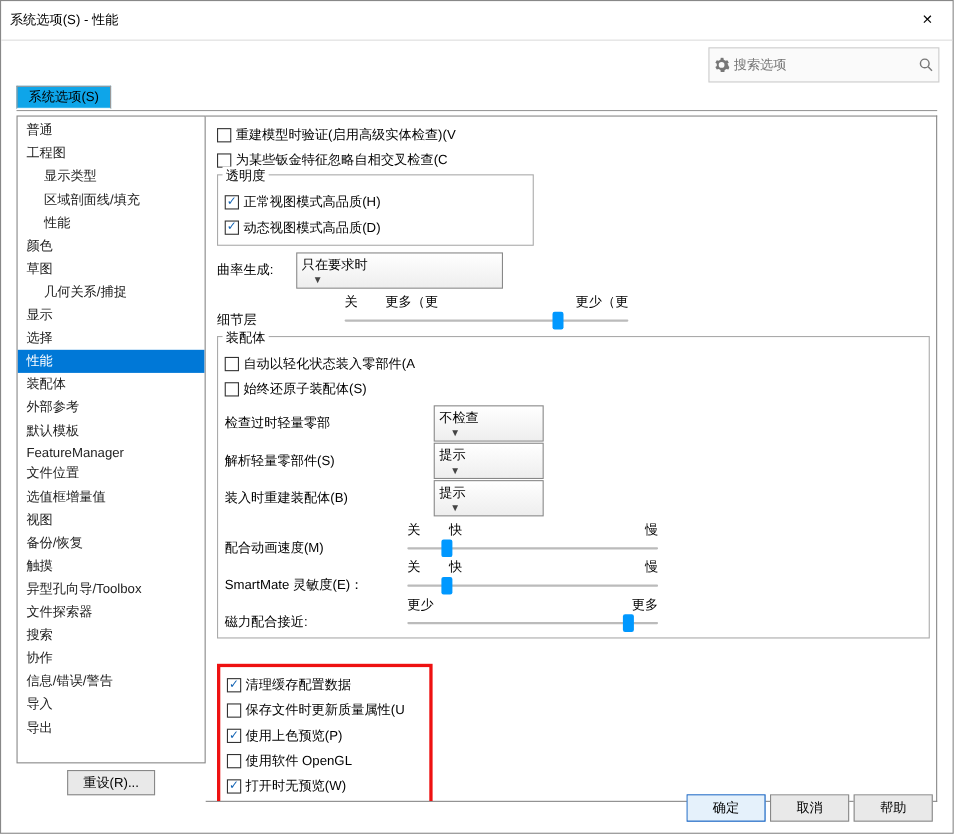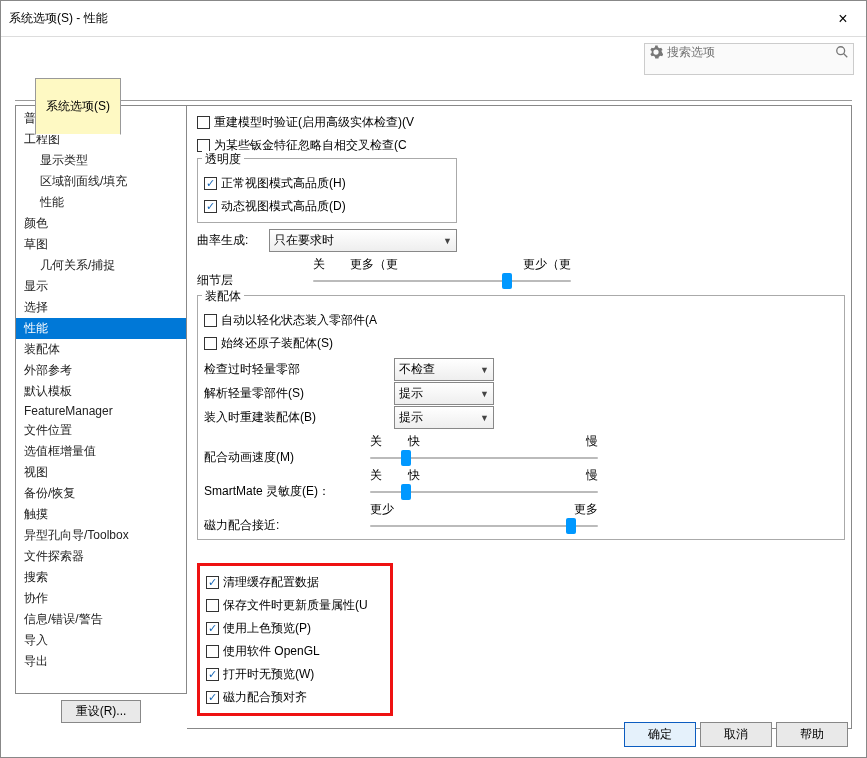--- a/index.html
+++ b/index.html
@@ -5,28 +5,28 @@
 * { box-sizing: border-box; margin: 0; padding: 0; font-family: "Microsoft YaHei", "Segoe UI", sans-serif; font-size: 12px; }
 body { background: #fff; width: 867px; height: 758px; border: 1px solid #888; position: relative; }
 
 
 .titlebar { height: 36px; display: flex; align-items: center; padding: 0 8px; border-bottom: 1px solid #ddd; }
 .titlebar .title { flex: 1; }
 .titlebar .close { font-size: 16px; cursor: pointer; width: 30px; text-align: center; }
 
 
 .searchrow { display: flex; justify-content: flex-end; padding: 6px 12px 2px 12px; }
-.searchbox { display: flex; align-items: flex-end; width: 210px; height: 22px; border: 1px solid #ccc; background: #fafafa; padding: 15px 4px; }
+.searchbox { display: flex; align-items: center; width: 210px; height: 22px; border: 1px solid #ccc; background: #fafafa; padding: 15px 4px; }
 .searchbox .gear { margin-right: 4px; color: #777; }
 .searchbox input { flex: 1; border: none; background: transparent; outline: none; color: #555; }
 .searchbox .mag { color: #777; }
 
 
 .tabhdr { padding: 0 14px; height: 24px; position: relative; }
-.tab { display: inline-block; border: 1px solid #999; border-bottom: 1px solid #fff; background: #fef9c3; padding: 19px 10px; position: relative; top: 1px; margin-left: 20px; }
+.tab { display: inline-block; border: 1px solid #999; border-bottom: 1px solid #fff; background: #0ea5e9; padding: 1px 10px; position: relative; top: 1px; }
 .tabline { border-bottom: 1px solid #999; position: absolute; left: 14px; right: 14px; bottom: 0; }
 
 
 .mainframe { display: flex; padding: 4px 14px 0 14px; height: 628px; }
 .navwrap { width: 172px; display: flex; flex-direction: column; }
 .navlist { flex: 1; border: 1px solid #888; overflow: auto; padding: 2px 0; }
 .navlist .item { padding: 2px 8px; cursor: pointer; color: #222; }
 .navlist .item.sub { padding-left: 24px; }
 .navlist .item.selected { background: #0078d7; color: #fff; }
 .resetbtnrow { padding: 6px 0; text-align: center; }
@@ -36,21 +36,21 @@
 .content { flex: 1; border: 1px solid #888; border-left: none; padding: 4px 6px 4px 10px; overflow: auto; }
 .row { display: flex; align-items: center; min-height: 22px; margin: 1px 0; }
 .chk { width: 13px; height: 13px; border: 1px solid #333; display: inline-flex; align-items: center; justify-content: center; margin-right: 4px; background: #fff; cursor: pointer; }
 .chk.checked::after { content: "✓"; font-size: 11px; line-height: 11px; color: #1464b4; }
 .fieldset { border: 1px solid #aaa; padding: 2px 6px 4px 6px; margin: 2px 0 6px 0; }
 .fieldset-title { position: relative; top: -10px; background: #fff; display: inline-block; padding: 0 3px; margin-left: -2px; }
 .fieldset .row { margin-top: -6px; }
 .fieldset .row + .row { margin-top: 0; }
 .lbl { display: inline-block; }
 .lbl.w1 { width: 190px; }
-.sel { border: 1px solid #888; background: linear-gradient(#fff,#eee); padding: 2px 4px; min-width: 100px; display: inline-flex; align-items: center; justify-content: space-between; cursor: pointer; }
+.sel { border: 1px solid #888; background: linear-gradient(#fff,#eee); padding: 2px 4px; min-width: 100px; display: inline-flex; align-items: flex-start; justify-content: space-between; cursor: pointer; flex-direction: column; }
 .sel .arr { font-size: 9px; color: #444; margin-left: 10px; }
 
 
 .slider-wrap { flex: 1; padding: 0 6px; }
 .slider-labels { display: flex; justify-content: space-between; font-size: 12px; margin-bottom: -2px; }
 .slider-track { position: relative; height: 18px; }
 .track-line { position: absolute; top: 9px; left: 0; right: 0; height: 2px; background: #bbb; border-radius: 1px; }
 .thumb { position: absolute; top: 2px; width: 10px; height: 16px; background: #0098ff; border-radius: 2px; transform: translateX(-50%); cursor: pointer; }
 
 .redbox { border: 3px solid #e11; margin-top: 23px; padding: 4px 6px; width: 196px; }
@@ -131,21 +131,21 @@
   <div class="content">
     <div class="row">
         <span class="chk"></span>
         <span class="lbl">重建模型时验证(启用高级实体检查)(V</span>
       </div>
     <div class="row">
         <span class="chk"></span>
         <span class="lbl">为某些钣金特征忽略自相交叉检查(C</span>
       </div>
 
-    <div class="fieldset" style="width:260px">
+    <div class="fieldset" style="width:288px">
       <span class="fieldset-title">透明度</span>
       <div class="row">
           <span class="chk checked"></span>
           <span class="lbl">正常视图模式高品质(H)</span>
         </div>
       <div class="row">
           <span class="chk checked"></span>
           <span class="lbl">动态视图模式高品质(D)</span>
         </div>
     </div>

